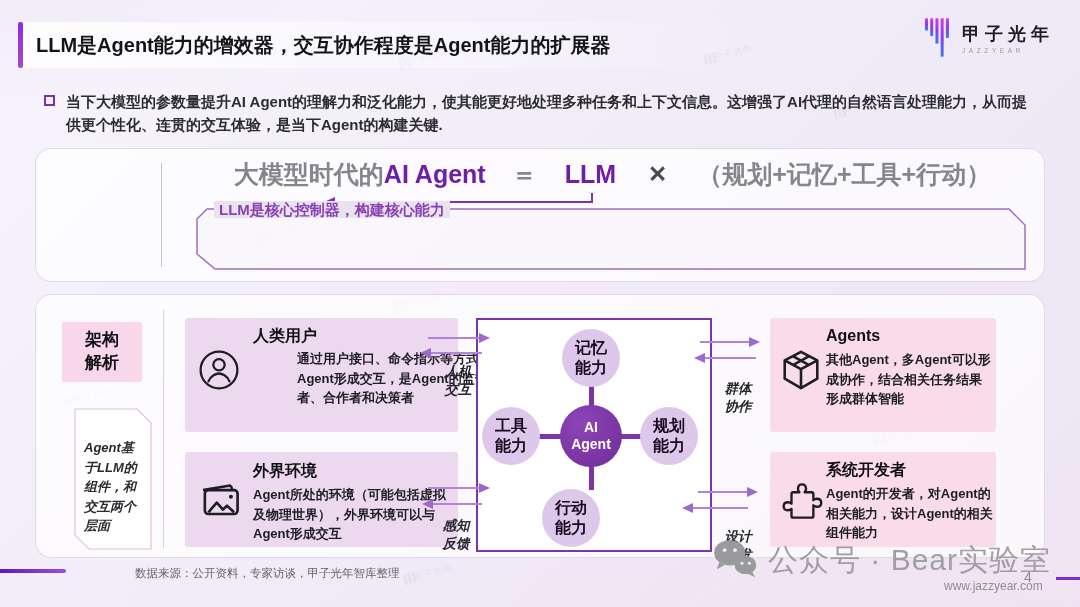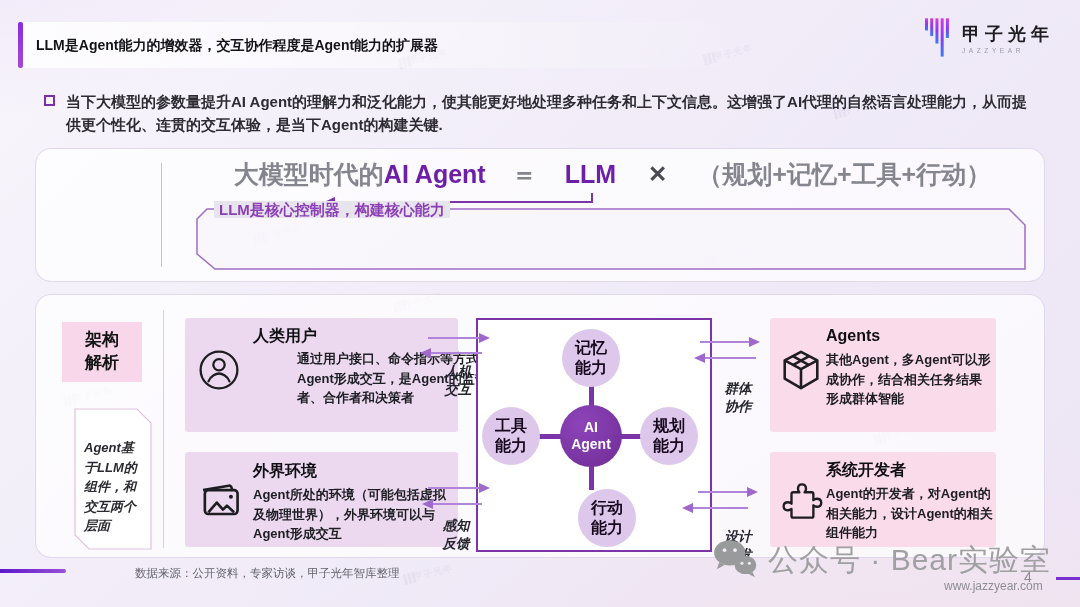--- a/index.html
+++ b/index.html
@@ -15,21 +15,21 @@
   
   .bgmark { position:absolute; opacity:.055; color:#5a3d8a; font-size:9px; font-weight:700;
     transform:rotate(-14deg); letter-spacing:1px; white-space:nowrap; }
   .bgmark::before { content:"\2590\2590\2590\00a0"; letter-spacing:-2px; }
 
   
   .title-band { left:18px; top:22px; width:740px; height:46px;
     background:linear-gradient(90deg, rgba(255,255,255,.85), rgba(255,255,255,0)); }
   .title-bar { left:18px; top:22px; width:5px; height:46px; border-radius:2px;
     background:linear-gradient(180deg,#8a2be2,#a44ad0); }
-  .page-title { left:36px; top:22px; height:46px; line-height:46px; font-size:14px; font-weight:800; color:#141418; white-space:nowrap; }
+  .page-title { left:36px; top:22px; height:46px; line-height:46px; font-size:20px; font-weight:800; color:#141418; white-space:nowrap; }
 
   .logo { right:26px; top:16px; display:flex; align-items:flex-start; gap:9px; }
   .logo-text { display:flex; flex-direction:column; margin-top:9px; }
   .logo-cn { font-size:18px; font-weight:600; color:#1e1e22; letter-spacing:5px; line-height:1; }
   .logo-en { font-size:6.5px; color:#9a9aa2; letter-spacing:3.6px; margin-top:4px; }
 
   
   .bullet-sq { left:44px; top:95px; width:11px; height:11px; border:2px solid #7c2fa6; }
   .intro-text { left:66px; top:90px; width:964px; font-size:15px; line-height:1.55; color:#2c2c32; font-weight:600; }
 
@@ -221,21 +221,21 @@
 
   <div class="circle sat" style="left:562px; top:329px;">
       <span>记忆能力</span>
     </div>
   <div class="circle sat" style="left:482px; top:407px;">
       <span>工具能力</span>
     </div>
   <div class="circle sat" style="left:640px; top:407px;">
       <span>规划能力</span>
     </div>
-  <div class="circle sat" style="left:578px; top:489px;text-align:right;">
+  <div class="circle sat" style="left:542px; top:489px;text-align:right;">
       <span>行动能力</span>
     </div>
   <div class="circle hub">
       <span>AI Agent</span>
     </div>
 
   <div class="harrow hr" style="left:428px; top:337px; width:52px;"></div>
   <div class="harrow hl" style="left:430px; top:352px; width:52px;"></div>
   <div class="edge-label" style="left:442px; top:363px;">人机交互</div>
 

